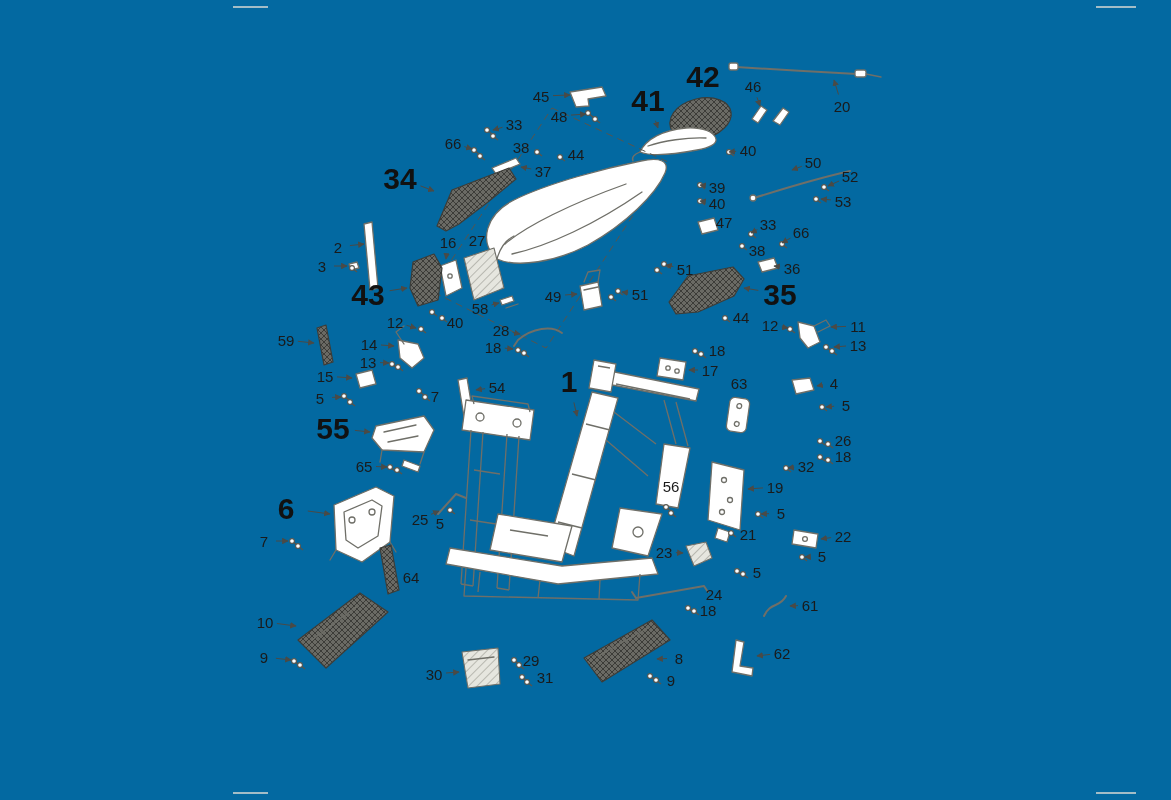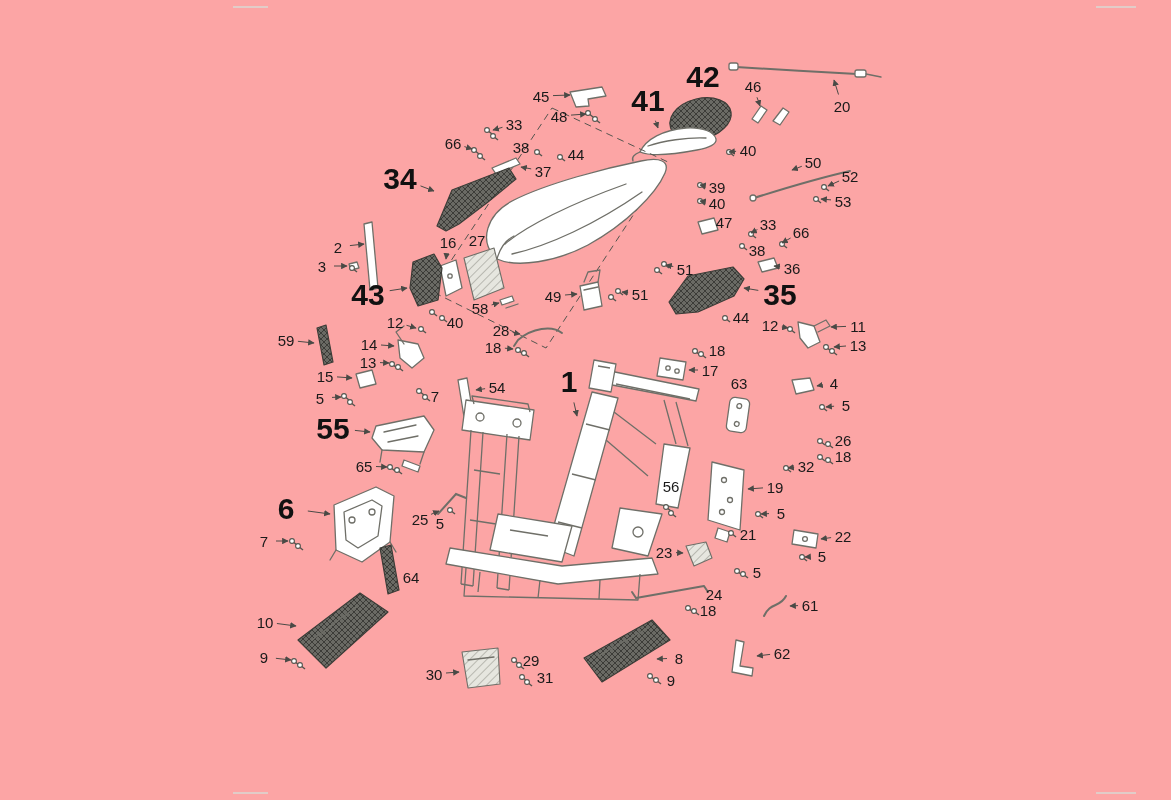--- a/index.html
+++ b/index.html
@@ -1,17 +1,17 @@
 <!DOCTYPE html>
 <html><head>
 <meta charset="utf-8">
 <style>
   html,body{margin:0;padding:0;background:#ffffff;}
   body{width:1171px;height:800px;overflow:hidden;font-family:"Liberation Sans",sans-serif;}
-  .stage{position:relative;width:1171px;height:800px;background:#fca5a5;}
+  .stage{position:relative;width:1171px;height:800px;background:#0369a1;}
   svg.art{position:absolute;left:0;top:0;width:1171px;height:800px;}
   .part{fill:#ffffff;stroke:#6f6f68;stroke-width:1.3;stroke-linejoin:round;}
   .pline{fill:none;stroke:#6f6f68;stroke-width:1.3;stroke-linejoin:round;stroke-linecap:round;}
   .dark{fill:url(#crossHatch);stroke:#3d3d38;stroke-width:1.2;stroke-linejoin:round;}
   .lite{fill:url(#hatchLight);stroke:#6f6f68;stroke-width:1.1;stroke-linejoin:round;}
   .rod{fill:none;stroke:#6f6f68;stroke-width:2;stroke-linecap:round;}
   .lbl{font-family:"Liberation Sans",sans-serif;font-size:15px;font-weight:400;fill:#1a1a1a;text-anchor:middle;dominant-baseline:central;}
   .lbl.big{font-size:30px;font-weight:800;fill:#111;}
   .leader{stroke:#4a4a46;stroke-width:1;}
   .edge{stroke:#d9d9d3;stroke-width:1.5;}

